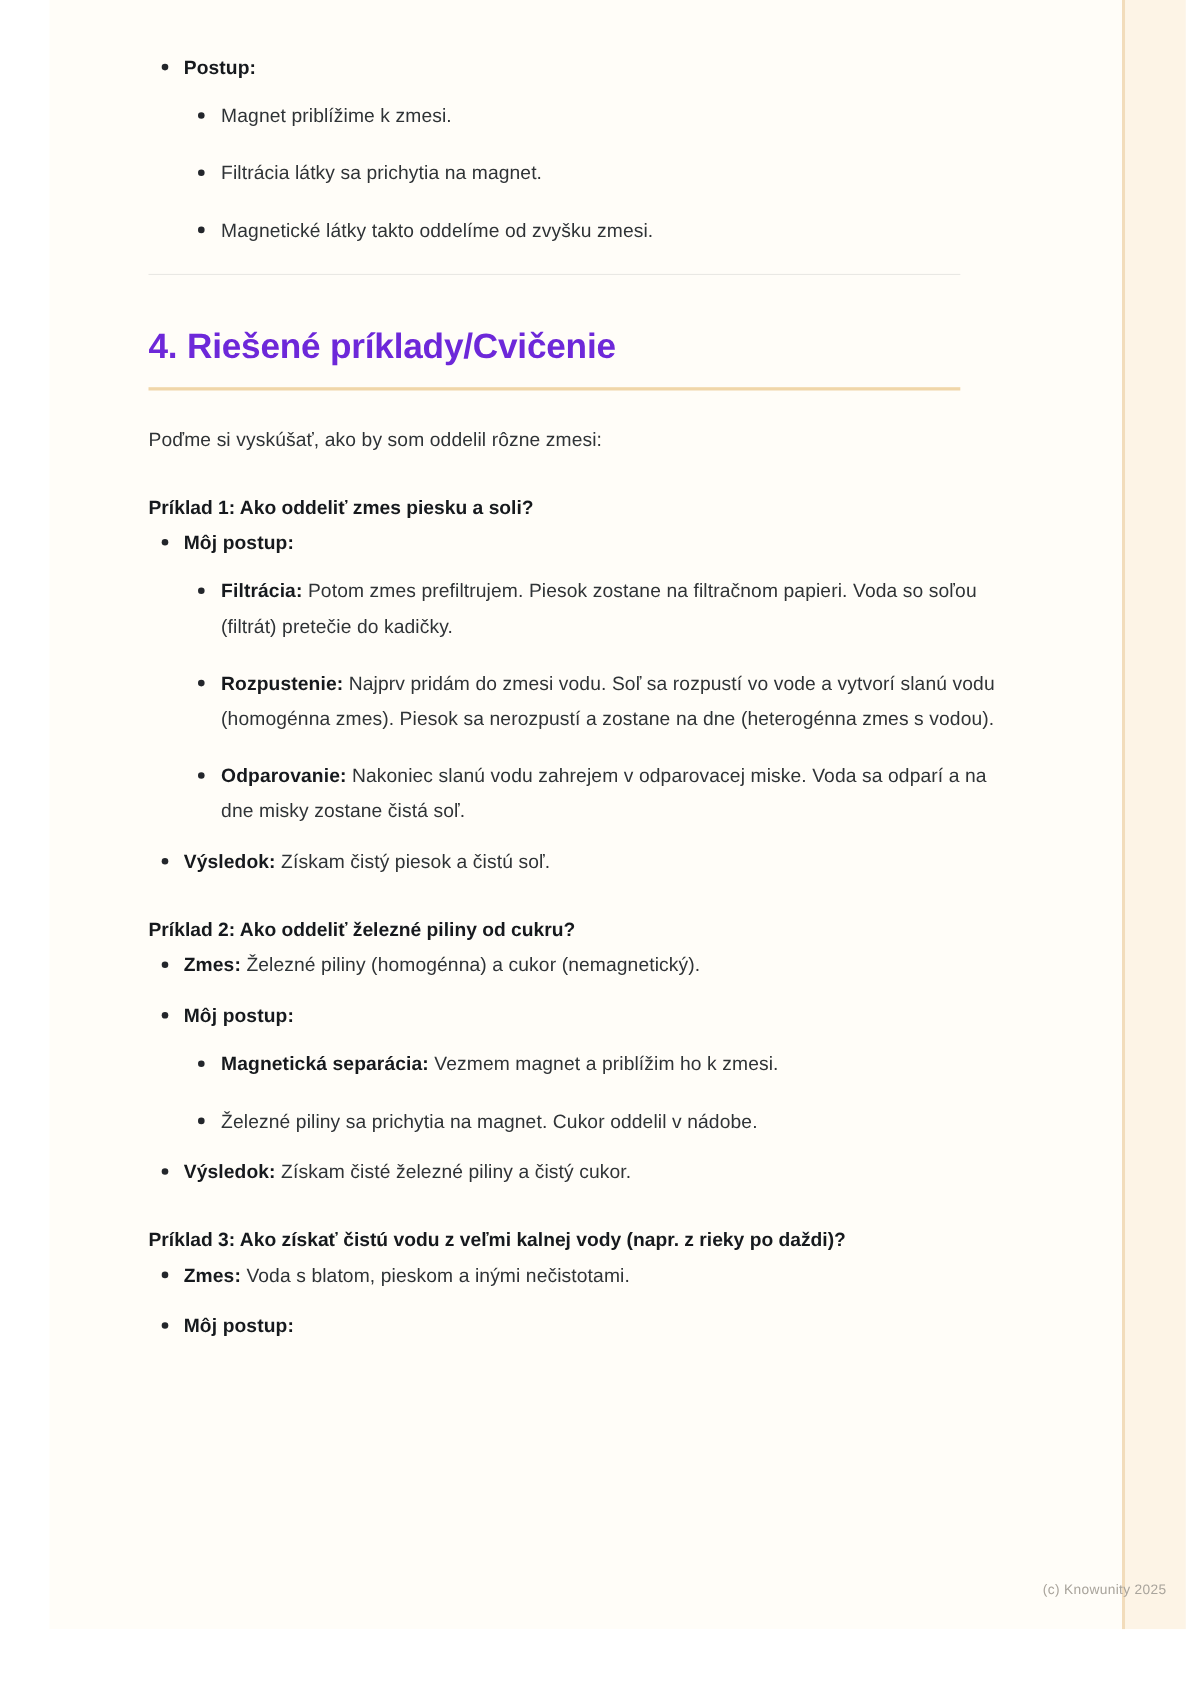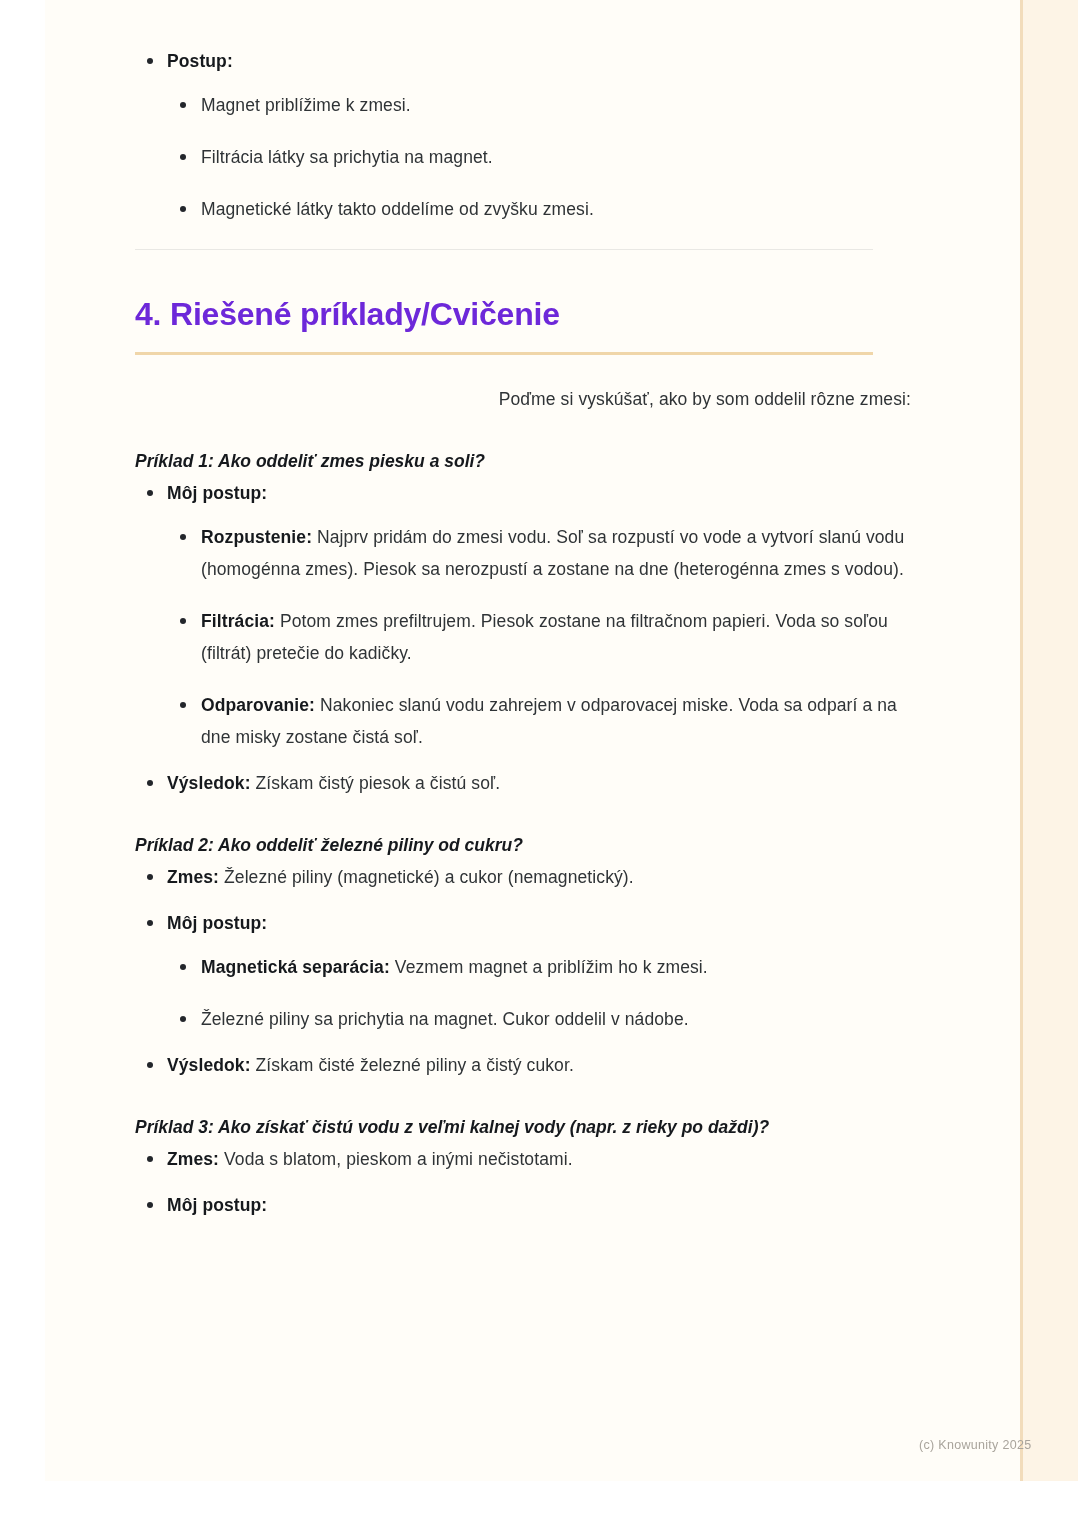--- a/index.html
+++ b/index.html
@@ -133,42 +133,40 @@
   }
   .heading-rule {
     height: 3px;
     background: #f0d6a9;
     width: 738px;
     margin-top: 19px;
   }
 
   p.lead {
     margin: 28px 0 0 0;
-    text-align: right;
   }
   p.example-title {
     margin: 30px 0 0 0;
     font-weight: 700;
     color: #16191d;
     font-size: 17.5px;
     line-height: 32px;
-    font-style: italic;
   }
   p.example-title.justify {
     text-align: justify;
     text-align-last: left;
     width: 738px;
   }
 
   .list-block { margin-top: 22px; }
 
   
   #watermark {
     position: absolute;
-    left: 874px;
+    left: 903px;
     top: 1438px;
     font-size: 12.5px;
     color: #a9a49c;
     letter-spacing: 0.3px;
     white-space: nowrap;
   }
 </style>
 </head>
 <body>
 
@@ -197,40 +195,40 @@
 
     <p class="body-text lead">Poďme si vyskúšať, ako by som oddelil rôzne zmesi:</p>
 
     <p class="example-title">Príklad 1: Ako oddeliť zmes piesku a soli?</p>
 
     <ul class="lvl1 body-text list-block">
       <li>
         <span class="b">Môj postup:</span>
         <ul class="lvl2">
           <li>
+            <span class="b">Filtrácia:</span><span> Potom zmes prefiltrujem. Piesok zostane na filtračnom papieri. Voda so soľou (filtrát) pretečie do kadičky.</span>
+          </li>
+          <li>
             <span class="b">Rozpustenie:</span><span> Najprv pridám do zmesi vodu. Soľ sa rozpustí vo vode a vytvorí slanú vodu (homogénna zmes). Piesok sa nerozpustí a zostane na dne (heterogénna zmes s vodou).</span>
-          </li>
-          <li>
-            <span class="b">Filtrácia:</span><span> Potom zmes prefiltrujem. Piesok zostane na filtračnom papieri. Voda so soľou (filtrát) pretečie do kadičky.</span>
           </li>
           <li>
             <span class="b">Odparovanie:</span><span> Nakoniec slanú vodu zahrejem v odparovacej miske. Voda sa odparí a na dne misky zostane čistá soľ.</span>
           </li>
         </ul>
       </li>
       <li>
         <span class="b">Výsledok:</span><span> Získam čistý piesok a čistú soľ.</span>
       </li>
     </ul>
 
     <p class="example-title">Príklad 2: Ako oddeliť železné piliny od cukru?</p>
 
     <ul class="lvl1 body-text list-block">
       <li class="tight">
-        <span class="b">Zmes:</span><span> Železné piliny (magnetické) a cukor (nemagnetický).</span>
+        <span class="b">Zmes:</span><span> Železné piliny (homogénna) a cukor (nemagnetický).</span>
       </li>
       <li>
         <span class="b">Môj postup:</span>
         <ul class="lvl2">
           <li>
             <span class="b">Magnetická separácia:</span><span> Vezmem magnet a priblížim ho k zmesi.</span>
           </li>
           <li>
             <span>Železné piliny sa prichytia na magnet. Cukor oddelil v nádobe.</span>
           </li>

